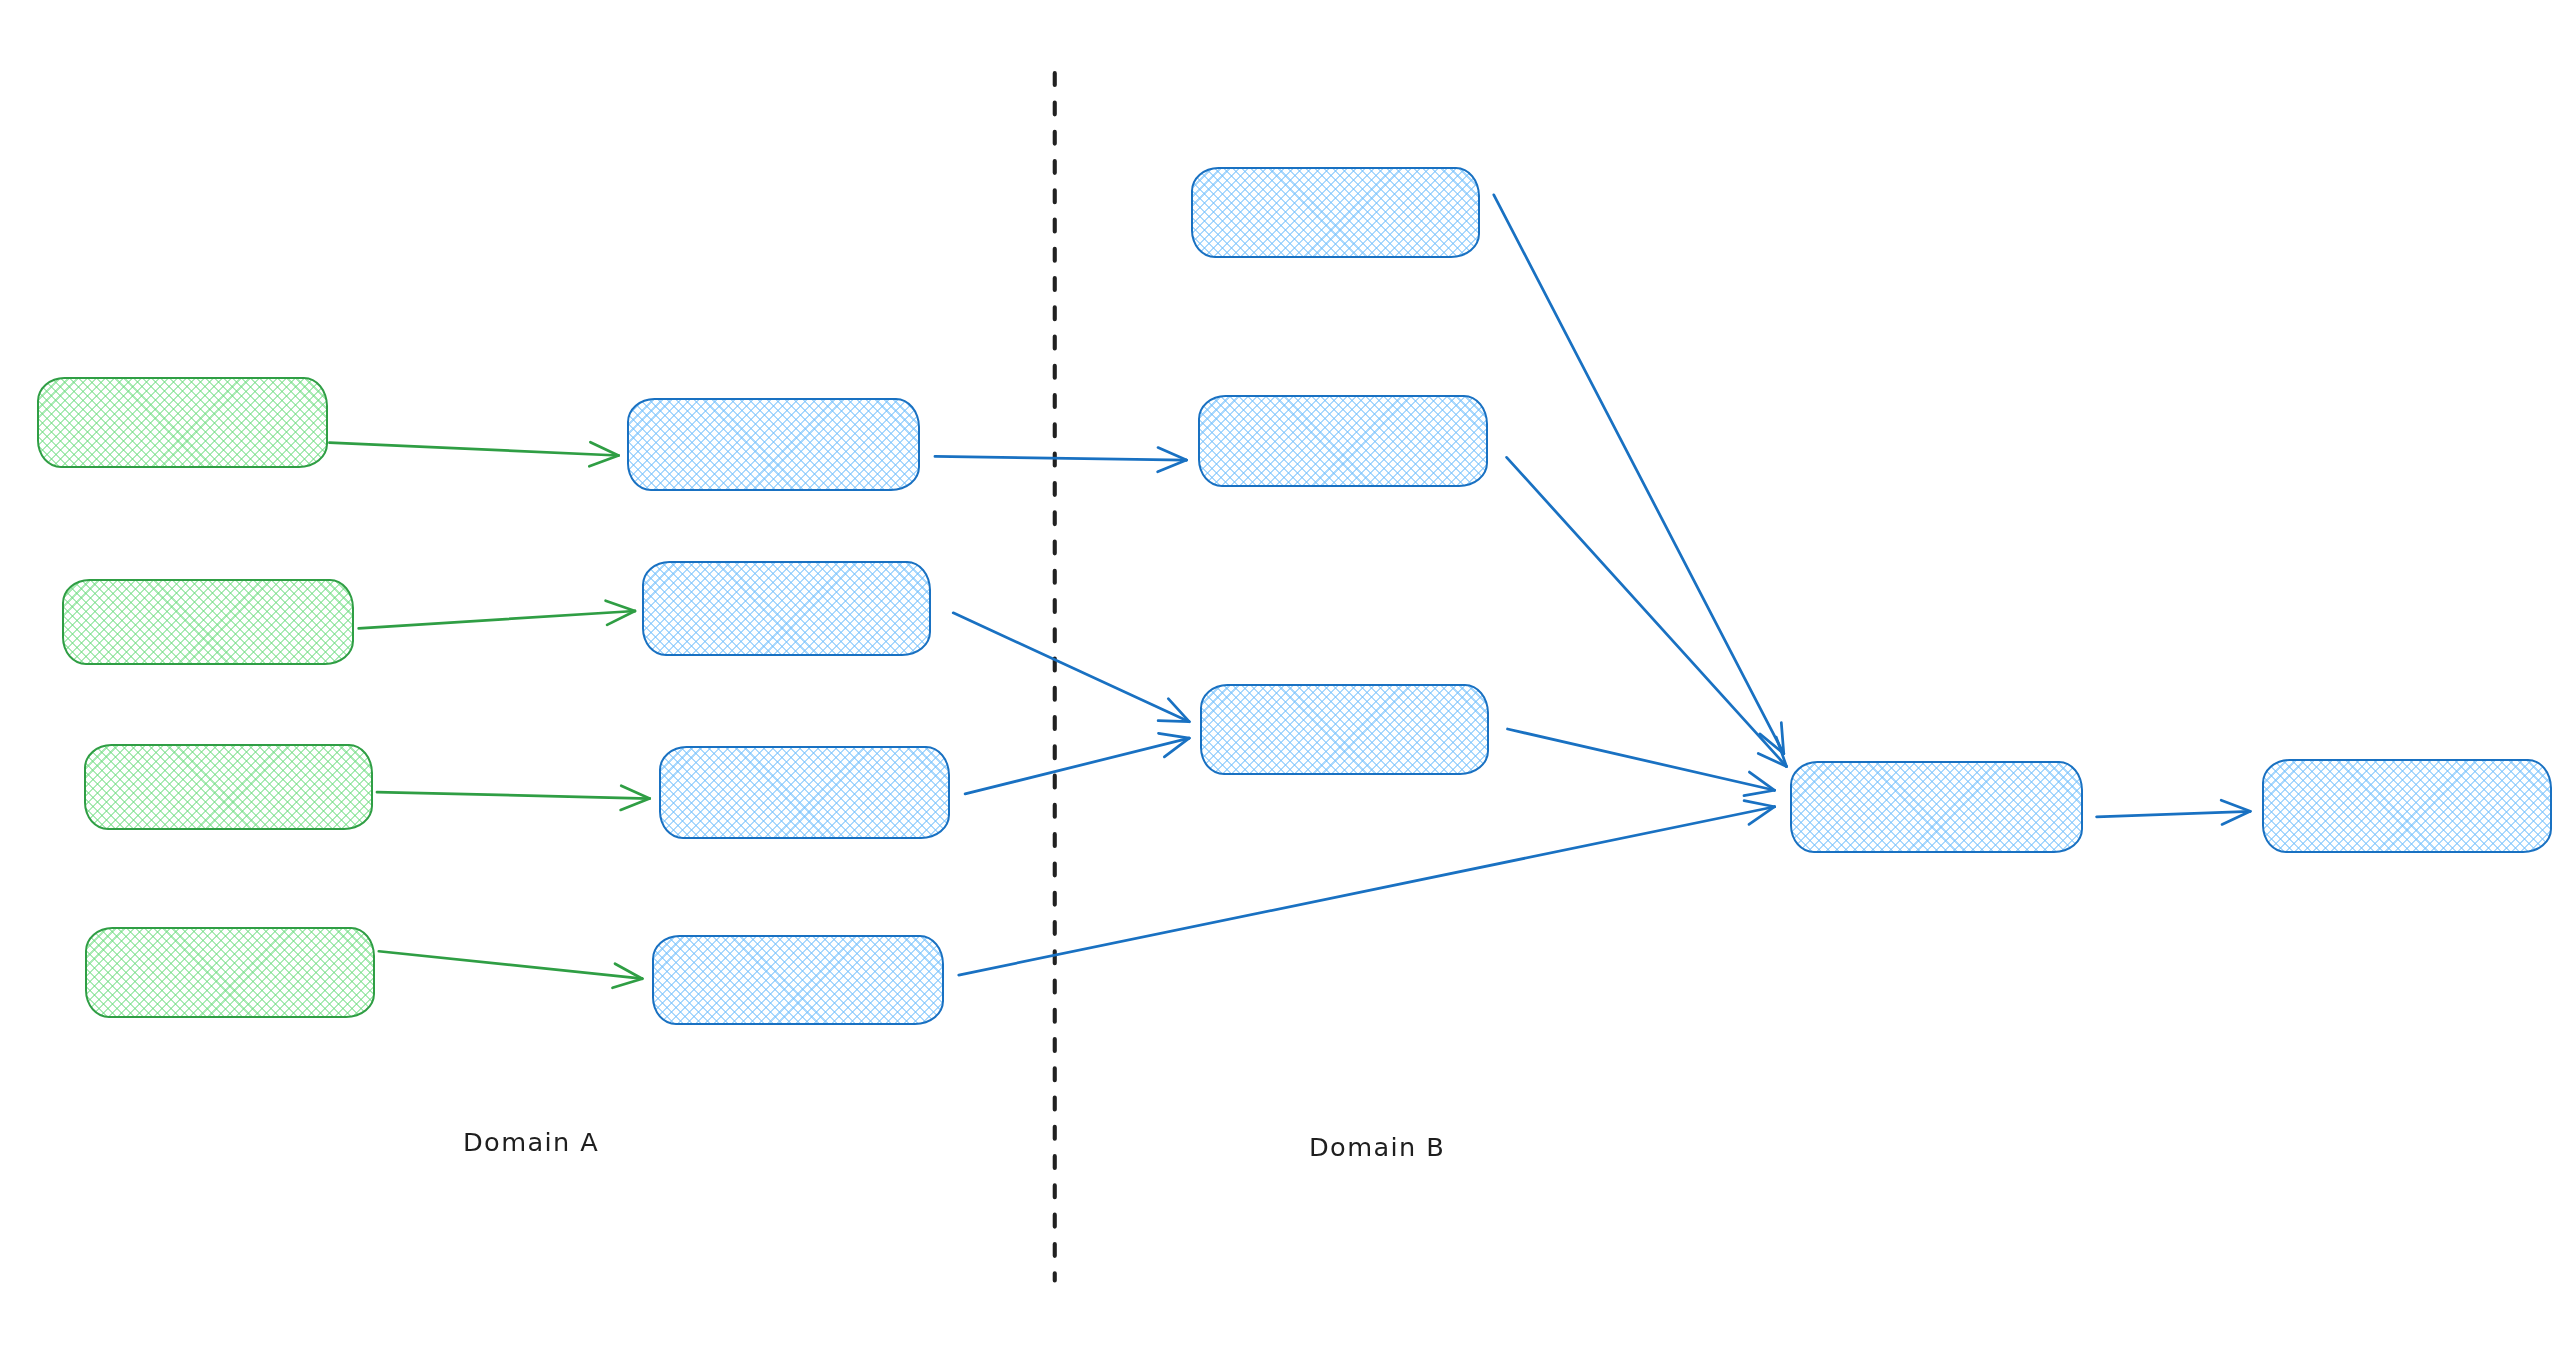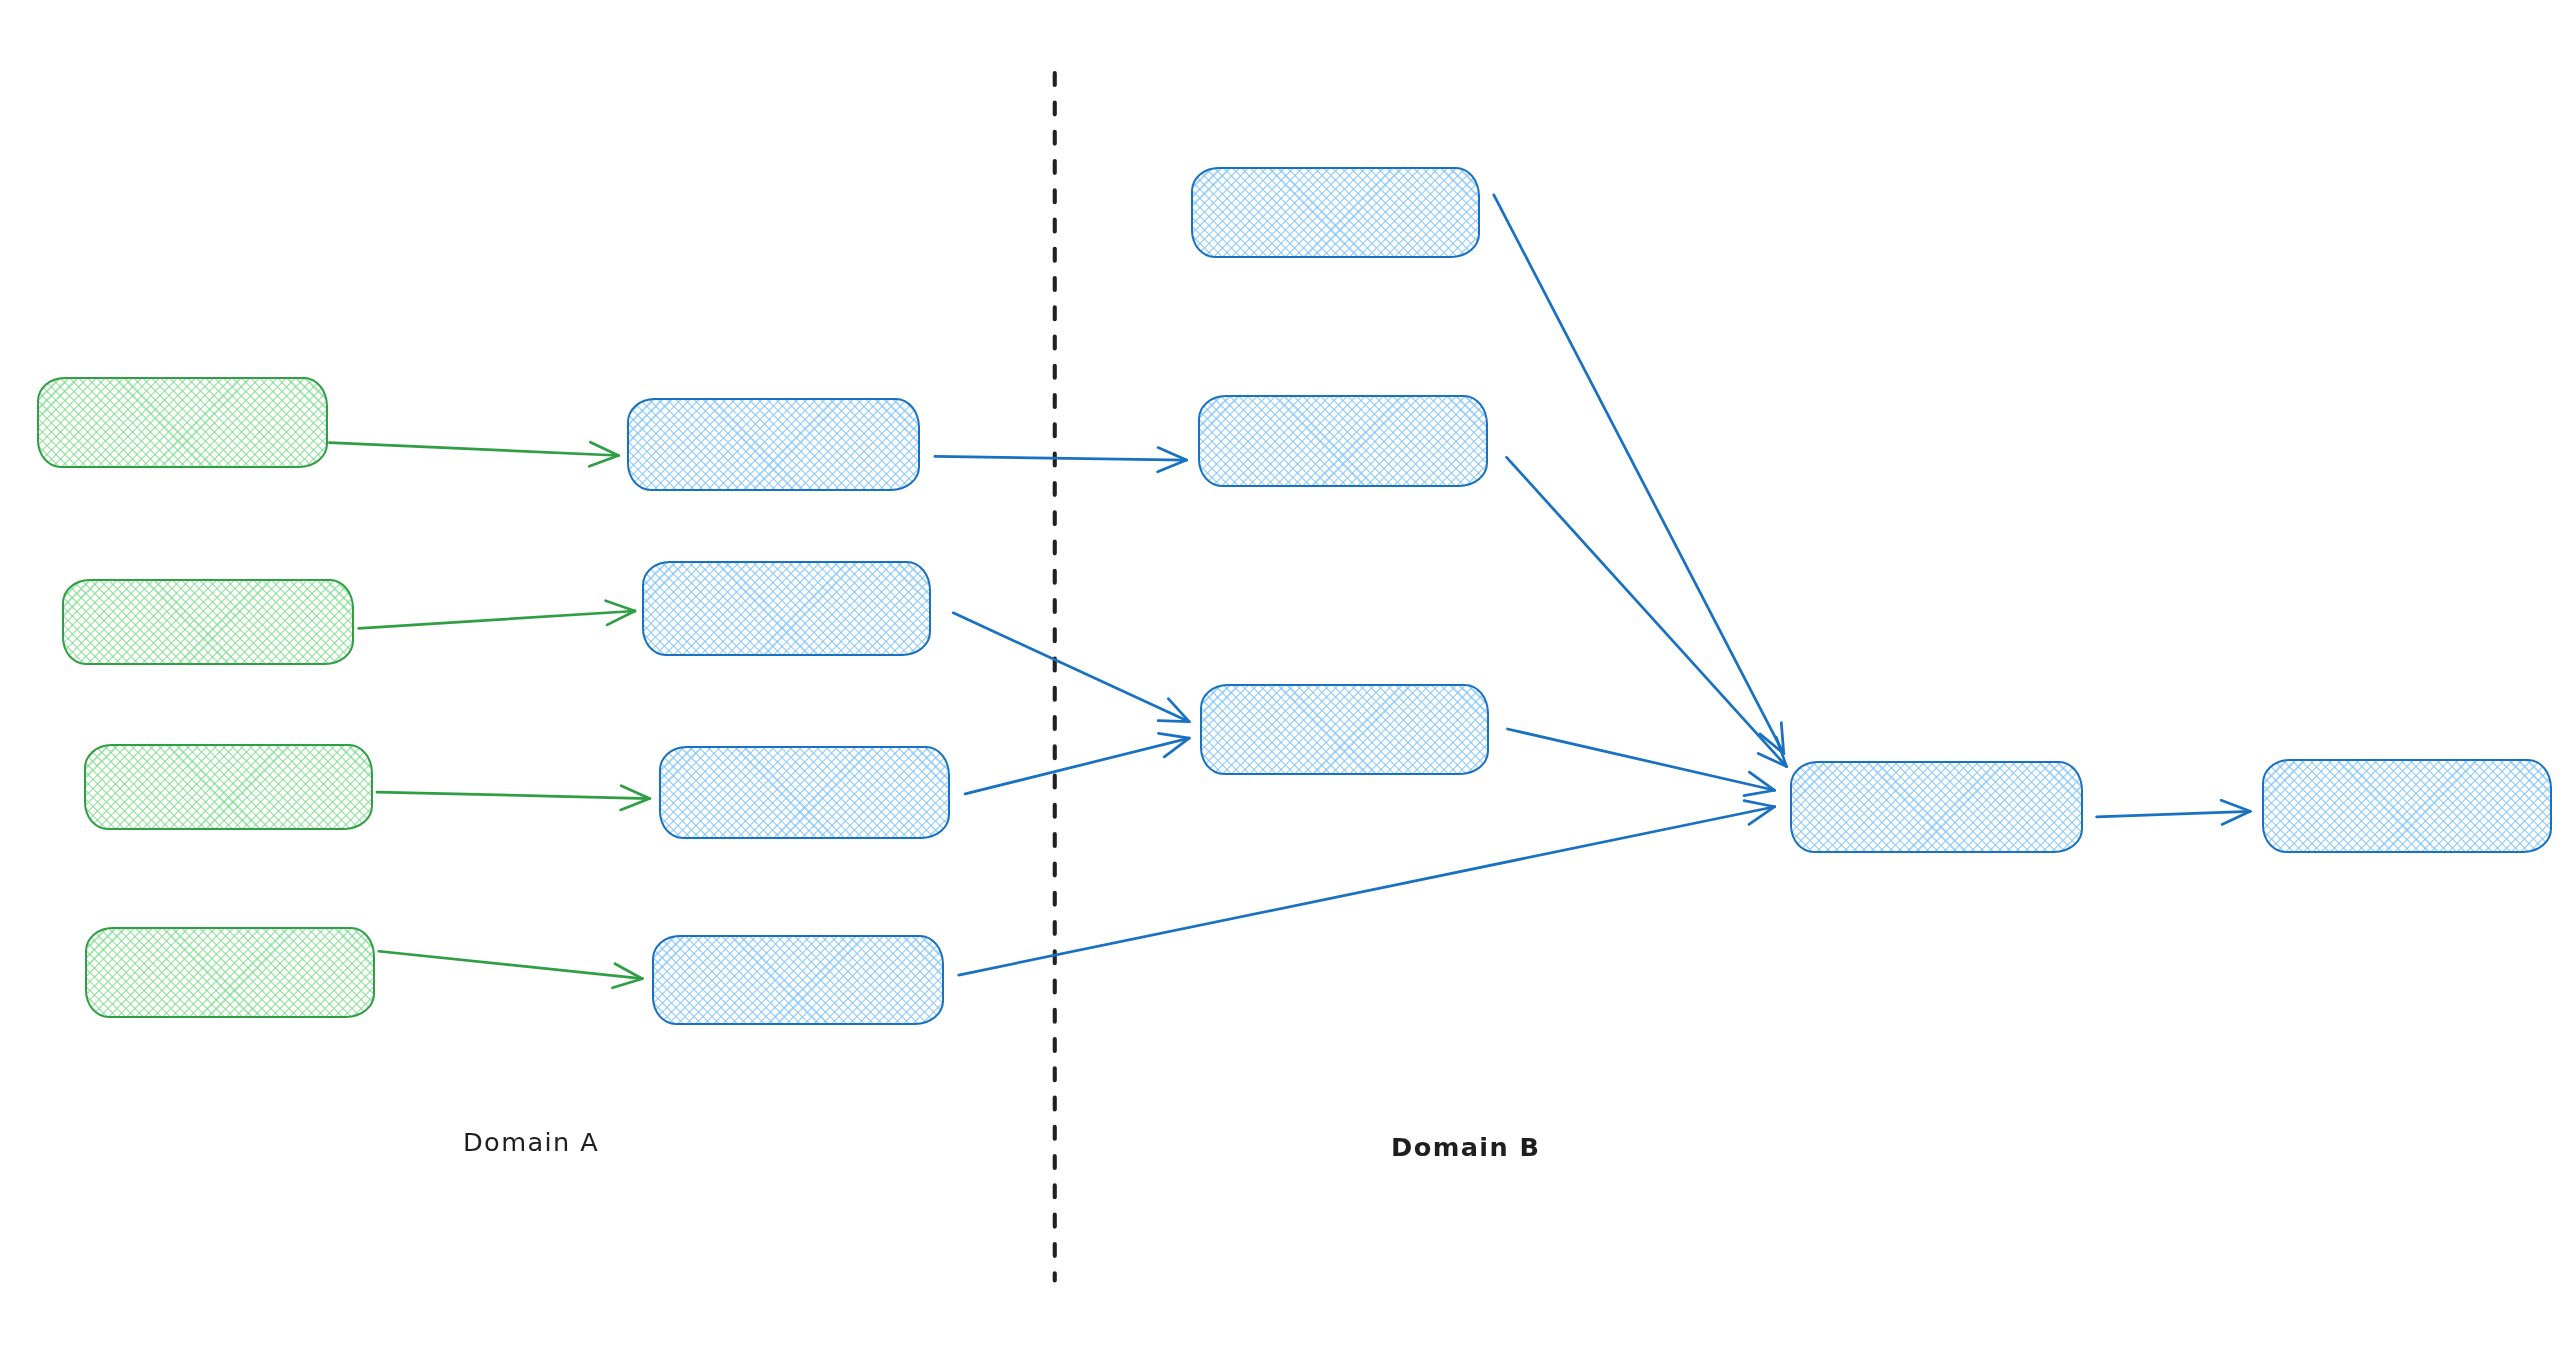--- a/index.html
+++ b/index.html
@@ -46,21 +46,21 @@
   .domain-label {
     position: absolute;
     color: #1e1e1e;
     font-size: 25.6px;
     font-weight: 500;
     letter-spacing: 1.4px;
     white-space: nowrap;
     text-align: right;
   }
   #label-a { left: 463px; top: 1127px; }
-  #label-b { left: 1391px; top: 1132px; font-weight: bold; }
+  #label-b { left: 1309px; top: 1132px; }
 </style>
 </head>
 <body>
 
 <div class="canvas">
   <svg id="edges-layer" viewBox="0 0 2816 1500">
       <line x1="1153" y1="80" x2="1153" y2="1400" stroke="#212121" stroke-width="4.5" stroke-linecap="round" stroke-dasharray="13 19"></line>
       <g>
         <line x1="360" y1="484" x2="676" y2="498" stroke="#2f9e44" stroke-width="3" stroke-linecap="round"></line>
         <line x1="676" y1="498" x2="645.3006323862087" y2="483.38669003567975" stroke="#2f9e44" stroke-width="3" stroke-linecap="round"></line>

